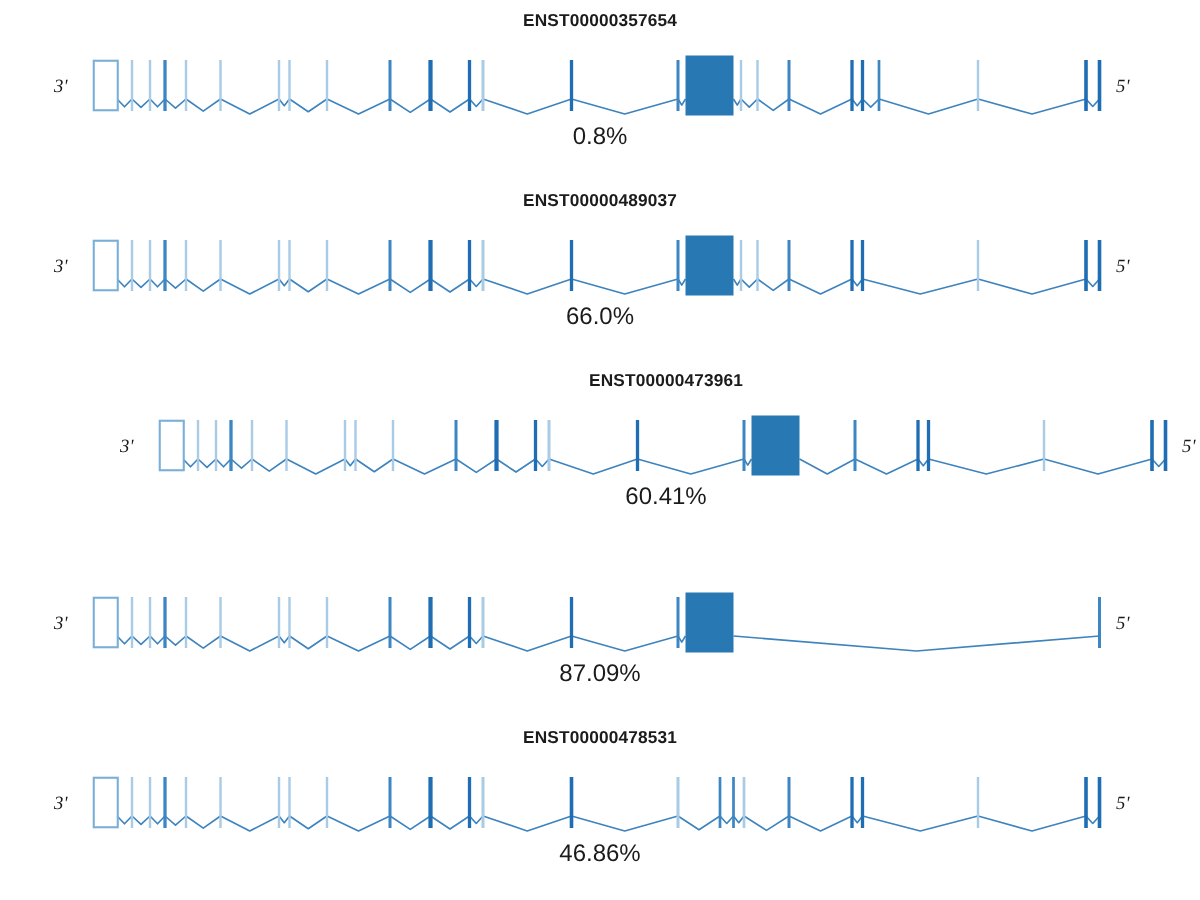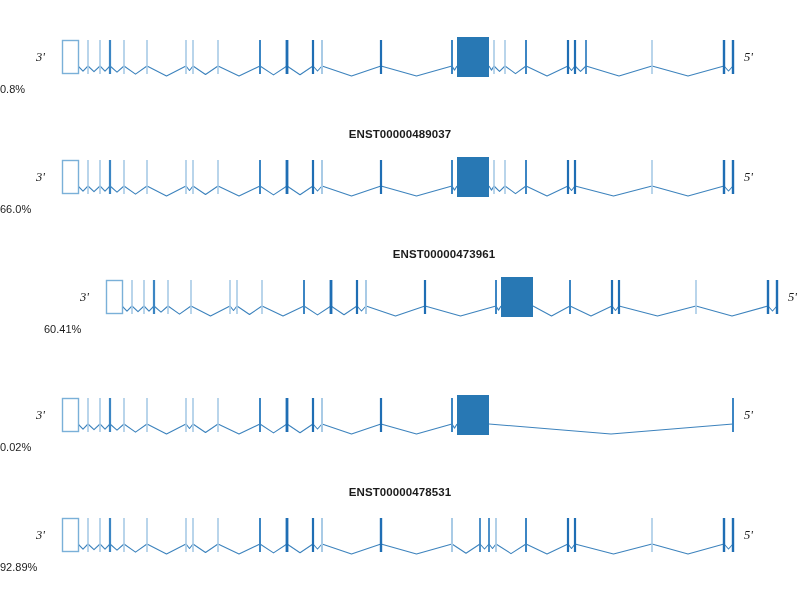--- a/index.html
+++ b/index.html
@@ -37,23 +37,23 @@
     font-weight: bold;
     letter-spacing: 0.1px;
     color: #1b1b1b;
     user-select: none;
   }
   .transcript-pct {
     position: absolute;
     top: 83px;
     left: 0;
     width: 800px;
-    text-align: left;
+    text-align: center;
     font-family: "Liberation Sans", sans-serif;
-    font-size: 11px;
+    font-size: 16px;
     font-weight: normal;
     color: #1b1b1b;
     user-select: none;
   }
   .end-label {
     position: absolute;
     top: 50px;
     font-family: "Liberation Serif", serif;
     font-style: italic;
     font-size: 12.5px;
@@ -69,20 +69,21 @@
     width: 800px;
     height: 52px;
     display: block;
   }
 </style>
 </head>
 <body>
 
 <div id="figure">
     <div class="transcript-panel" style="top: 0px;">
+      <div class="transcript-title">ENST00000357654</div>
       <div class="end-label left">3'</div>
       <div class="end-label right">5'</div>
       <svg class="track-svg" viewBox="0 0 800 52" width="800" height="52">
         <g>
           <polyline points="78,36 83.0,41.2 88,36" fill="none" stroke="#3d83bd" stroke-width="1.1" stroke-linejoin="round"></polyline>
           <polyline points="88,36 94.0,41.6 100,36" fill="none" stroke="#3d83bd" stroke-width="1.1" stroke-linejoin="round"></polyline>
           <polyline points="100,36 105.0,41.2 110,36" fill="none" stroke="#3d83bd" stroke-width="1.1" stroke-linejoin="round"></polyline>
           <polyline points="110,36 117.0,42.1 124,36" fill="none" stroke="#3d83bd" stroke-width="1.1" stroke-linejoin="round"></polyline>
           <polyline points="124,36 135.5,44.1 147,36" fill="none" stroke="#3d83bd" stroke-width="1.1" stroke-linejoin="round"></polyline>
           <polyline points="147,36 166.5,46.0 186,36" fill="none" stroke="#3d83bd" stroke-width="1.1" stroke-linejoin="round"></polyline>
@@ -284,21 +285,21 @@
           <rect x="285.60" y="10" width="2.8" height="34" fill="#1f6eb4"></rect>
           <rect x="311.90" y="10" width="2.2" height="34" fill="#1f6eb4"></rect>
           <rect x="321.00" y="10" width="2" height="34" fill="#a9cbe6"></rect>
           <rect x="379.90" y="10" width="2.2" height="34" fill="#1f6eb4"></rect>
           <rect x="451.00" y="10" width="2" height="34" fill="#3c86c4"></rect>
           <rect x="732.00" y="10" width="2" height="34" fill="#3c86c4"></rect>
         </g>
         <rect x="62.5" y="10.5" width="16" height="33" fill="#ffffff" stroke="#7ab0d8" stroke-width="1.4"></rect>
         <rect x="457" y="7" width="32" height="40" fill="#2878b4"></rect>
       </svg>
-      <div class="transcript-pct">0.02%</div>
+      <div class="transcript-pct">87.09%</div>
     </div>
     <div class="transcript-panel" style="top: 478px; padding-left: 15px;">
       <div class="transcript-title">ENST00000478531</div>
       <div class="end-label left">3'</div>
       <div class="end-label right">5'</div>
       <svg class="track-svg" viewBox="0 0 800 52" width="800" height="52">
         <g>
           <polyline points="78,36 83.0,41.2 88,36" fill="none" stroke="#3d83bd" stroke-width="1.1" stroke-linejoin="round"></polyline>
           <polyline points="88,36 94.0,41.6 100,36" fill="none" stroke="#3d83bd" stroke-width="1.1" stroke-linejoin="round"></polyline>
           <polyline points="100,36 105.0,41.2 110,36" fill="none" stroke="#3d83bd" stroke-width="1.1" stroke-linejoin="round"></polyline>
@@ -343,15 +344,15 @@
           <rect x="495.10" y="10" width="1.8" height="34" fill="#a9cbe6"></rect>
           <rect x="525.00" y="10" width="2" height="34" fill="#3c86c4"></rect>
           <rect x="566.90" y="10" width="2.2" height="34" fill="#1f6eb4"></rect>
           <rect x="573.90" y="10" width="2.2" height="34" fill="#1f6eb4"></rect>
           <rect x="651.20" y="10" width="1.6" height="34" fill="#a9cbe6"></rect>
           <rect x="722.80" y="10" width="2.4" height="34" fill="#1f6eb4"></rect>
           <rect x="731.80" y="10" width="2.4" height="34" fill="#1f6eb4"></rect>
         </g>
         <rect x="62.5" y="10.5" width="16" height="33" fill="#ffffff" stroke="#7ab0d8" stroke-width="1.4"></rect>
       </svg>
-      <div class="transcript-pct">92.89%</div>
+      <div class="transcript-pct">46.86%</div>
     </div>
   </div>
 
 </body></html>

